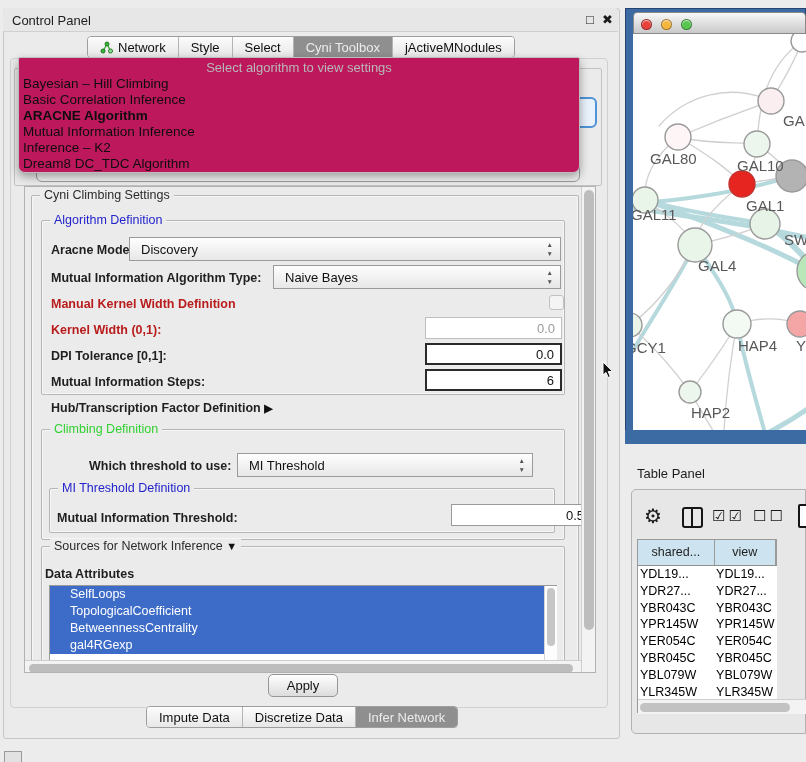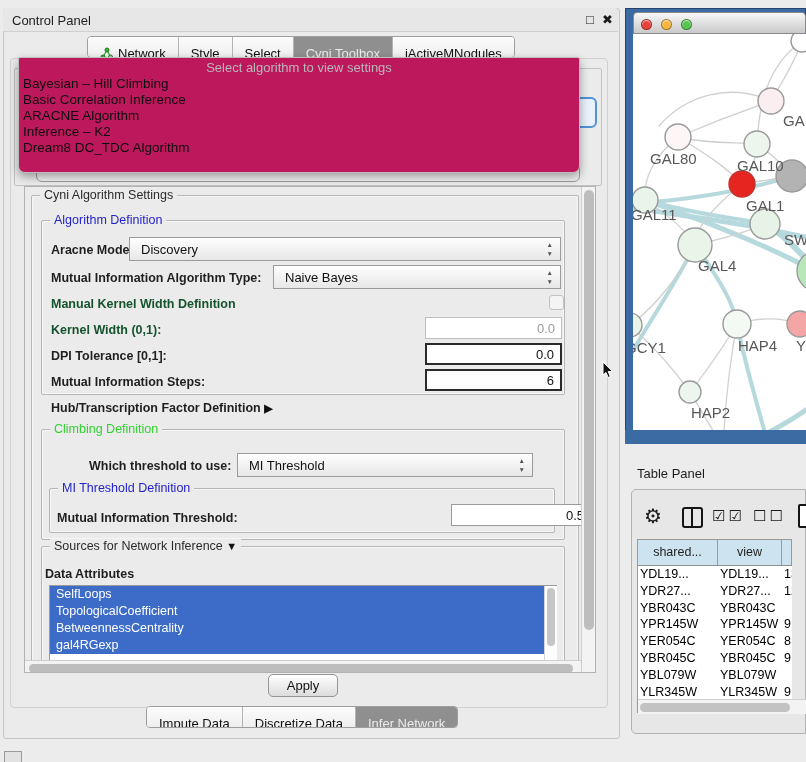--- a/index.html
+++ b/index.html
@@ -6,56 +6,56 @@
   body{width:806px;height:762px;position:relative;overflow:hidden;background:#ececec;
        font-family:"Liberation Sans",sans-serif;-webkit-font-smoothing:antialiased}
   .abs{position:absolute}
   
   .cp-win{left:3px;top:8px;width:615px;height:729px;background:#ebebeb;border:1px solid #c6c6c6;border-radius:3px}
   .cp-titlebar{left:3px;top:8px;width:615px;height:23px;background:#e7e7e7;border-bottom:1px solid #cfcfcf;border-radius:3px 3px 0 0}
   .cp-title{left:12px;top:13px;font-size:13px;color:#1d1d1d}
   .winbtn{top:12px;font-size:13px;color:#1a1a1a;cursor:default}
   
   .tabstrip{display:flex;border:1px solid #9e9e9e;border-radius:4px;overflow:hidden;background:#f0f0f0;height:22px;box-sizing:border-box}
-  .tab{padding:16px 12px;font-size:13px;display:flex;align-items:center;gap:5px;border-right:1px solid #b4b4b4;
+  .tab{padding:4px 12px;font-size:13px;display:flex;align-items:center;gap:5px;border-right:1px solid #b4b4b4;
        background:linear-gradient(#fcfcfc,#e7e7e7);color:#101010;white-space:nowrap}
   .tab:last-child{border-right:none}
   .tab.active{background:#8f8f8f;color:#ececec}
   
   .content-panel{left:10px;top:58px;width:598px;height:650px;background:#ebebeb;border:1px solid #d0d0d0;border-radius:4px;box-sizing:border-box}
   .ghost-group{left:14px;top:68px;width:586px;height:116px;border:1px solid #c2c2c2;border-radius:2px;z-index:1}
   .ghost-combo{left:36px;top:150px;width:542px;height:30px;background:#f3f3f3;border:1px solid #9c9c9c;border-radius:6px;z-index:2;overflow:hidden}
   .ghost-combo span{position:absolute;left:12px;top:7px;font-size:13px;color:#a8a8a8}
   .focus-frag{left:560px;top:97px;width:33px;height:27px;background:#e9f1fb;border:2px solid #4f93d6;border-radius:6px;z-index:2}
   
   .popup{left:18px;top:57px;width:560px;height:114px;background:#be185d;border:1px solid #bdbdbd;border-radius:2px 2px 7px 7px;
          box-shadow:0 4px 10px rgba(0,0,0,.35);z-index:50;overflow:hidden}
   .popup-hint{text-align:center;font-size:13px;color:#b8b8b8;height:17px;line-height:17px;margin-top:1px}
   .popup-item{font-size:13.5px;color:#0d0d0d;height:16px;line-height:16px;padding-left:4px;white-space:nowrap}
-  .popup-item.bold{font-weight:normal}
+  .popup-item.bold{font-weight:bold}
   
   .viewport{left:24px;top:186px;width:572px;height:487px;background:#ebebeb;border:1px solid #b2b2b2;box-sizing:border-box;overflow:hidden;z-index:3}
   .fieldset{position:absolute;border:1px solid #b6b6b6;border-radius:2px;box-shadow:inset 0 0 0 1px rgba(255,255,255,.55)}
   .legend{position:absolute;top:-8px;left:8px;background:#ebebeb;padding:0 4px;font-size:12.5px;color:#2b2b2b;white-space:nowrap}
   .legend.blue{color:#2323cc}
   .legend.green{color:#31d031}
   .lbl{position:absolute;font-size:12.5px;font-weight:bold;color:#1f1f1f;white-space:nowrap}
-  .lbl.dis{color:#14532d}
+  .lbl.dis{color:#b91c1c}
   .combo{position:absolute;height:24px;background:linear-gradient(#fefefe,#e7e7e7);border:1px solid #9a9a9a;border-radius:0;box-sizing:border-box}
   .combo .val{position:absolute;left:11px;top:4px;font-size:13px;color:#111}
   .combo .arrows{position:absolute;right:7px;top:2px;font-size:6.5px;line-height:9px;color:#555;text-align:center}
   .inp{position:absolute;height:22px;background:#fff;border:1px solid #9a9a9a;box-sizing:border-box;font-family:"Liberation Sans",sans-serif;
        font-size:13px;text-align:right;padding-right:6px;color:#111}
   .inp.strong{border:2px solid #2a2a2a}
   .inp.dis{border:1px solid #bfbfbf;color:#9b9b9b}
   .checkbox{position:absolute;width:13px;height:13px;border:1px solid #c2c2c2;border-radius:3px;background:#f4f4f4}
   .tri{font-size:11px;color:#111}
   
   .attr-list{position:absolute;background:#fff;border:1px solid #9a9a9a;box-sizing:border-box;overflow:hidden}
-  .attr-item{height:17px;line-height:17px;background:#3d6cc8;color:#fff;font-size:12.5px;padding-left:6px;white-space:nowrap}
+  .attr-item{height:17px;line-height:17px;background:#3d6cc8;color:#fff;font-size:12.5px;padding-left:20px;white-space:nowrap}
   .list-scroll{position:absolute;width:12px;background:#fdfdfd;border-left:1px solid #d5d5d5}
   .thumb{position:absolute;background:#bdbdbd;border-radius:5px}
   .scrolltrack-v{position:absolute;background:#f3f3f3;border-left:1px solid #cfcfcf}
   .scrolltrack-h{position:absolute;background:#f3f3f3;border-top:1px solid #cfcfcf}
   
   .apply-btn{left:268px;top:674px;width:70px;height:23px;background:linear-gradient(#ffffff,#dcdcdc);border:1px solid #969696;
              border-radius:5px;font-size:13px;color:#111;text-align:center;line-height:21px;box-sizing:border-box;z-index:4}
   
   .net-win{left:625px;top:8px;width:181px;height:436px;background:#3c6ba3;border:1px solid #27426e;box-sizing:border-box}
   .net-titlebar{left:633px;top:12px;width:173px;height:22px;background:linear-gradient(#f8f8f8,#c9c9c9);border:1px solid #8a8a8a;
@@ -66,21 +66,21 @@
   .nlabel{font-size:15px;fill:#585858;font-family:"Liberation Sans",sans-serif}
   
   .tp-title{left:637px;top:466px;font-size:13px;color:#1d1d1d}
   .tp-win{left:631px;top:489px;width:175px;height:245px;background:#e7e7e7;border:1px solid #b2b2b2;border-radius:5px 0 0 5px;box-sizing:border-box}
   .gear{left:644px;top:504px;font-size:20px;color:#1b1b1b}
   .split-icon{left:682px;top:507px;width:17px;height:17px;border:2px solid #151515;border-radius:3px}
   .split-icon:before{content:"";position:absolute;left:7px;top:0;width:2px;height:17px;background:#151515}
   .chk{left:712px;top:507px;font-size:15px;color:#1b1b1b;letter-spacing:3px}
   .unchk{left:753px;top:507px;font-size:15px;color:#1b1b1b;letter-spacing:3px}
   .doc-icon{left:798px;top:504px;width:16px;height:20px;border:2px solid #151515;border-radius:2px;background:#fff}
-  .ntable{left:637px;top:539px;width:155px;height:174px;background:#fff;border:1px solid #9a9a9a;border-right:none;box-sizing:border-box;overflow:hidden}
+  .ntable{left:637px;top:539px;width:140px;height:174px;background:#fff;border:1px solid #9a9a9a;border-right:none;box-sizing:border-box;overflow:hidden}
   .thead{display:flex;height:25px;background:#cde4f0;border-bottom:1px solid #8f8f8f}
   .th{font-size:12.5px;color:#1e1e1e;text-align:center;line-height:25px;border-right:1px solid #9a9a9a;box-sizing:border-box;overflow:hidden;white-space:nowrap}
   .trow{display:flex;height:16.8px}
   .td{font-size:12.5px;color:#000000;line-height:16.8px;padding-left:2px;box-sizing:border-box;overflow:hidden;white-space:nowrap}
   .c1{width:80px}.c2{width:64px}.c3{flex:1}
   .cursor{left:602px;top:362px;z-index:60}
   .mini-dock{left:4px;top:751px;width:16px;height:11px;background:#e2e2e2;border:1px solid #9a9a9a}
 </style>
 </head>
 <body>
@@ -122,29 +122,30 @@
     <span>gal-filtered sif default node</span>
   </div>
 <div class="abs focus-frag"></div>
 
 <div class="abs popup">
   <div class="popup-hint">Select algorithm to view settings</div>
   <div id="algo-items">
       <div class="popup-item">Bayesian – Hill Climbing</div>
       <div class="popup-item">Basic Correlation Inference</div>
       <div class="popup-item bold">ARACNE Algorithm</div>
+      <div class="popup-item">Mutual Information Inference</div>
       <div class="popup-item">Inference – K2</div>
       <div class="popup-item">Dream8 DC_TDC Algorithm</div>
     </div>
 </div>
 
 <div class="abs viewport">
 
   <div class="fieldset" style="left:6px;top:8px;width:546px;height:520px">
-    <span class="legend">Cyni Algorithm Settings</span>
+    <span class="legend">Cyni Climbing Settings</span>
   </div>
 
   <div class="fieldset" style="left:16px;top:33px;width:522px;height:173px">
     <span class="legend blue">Algorithm Definition</span>
   </div>
   <span class="lbl" style="left:26px;top:56px">Aracne Mode:</span>
   <div class="combo" style="left:104px;top:50px;width:432px">
     <span class="val">Discovery</span>
     <span class="arrows">▲<br>▼</span>
   </div>

